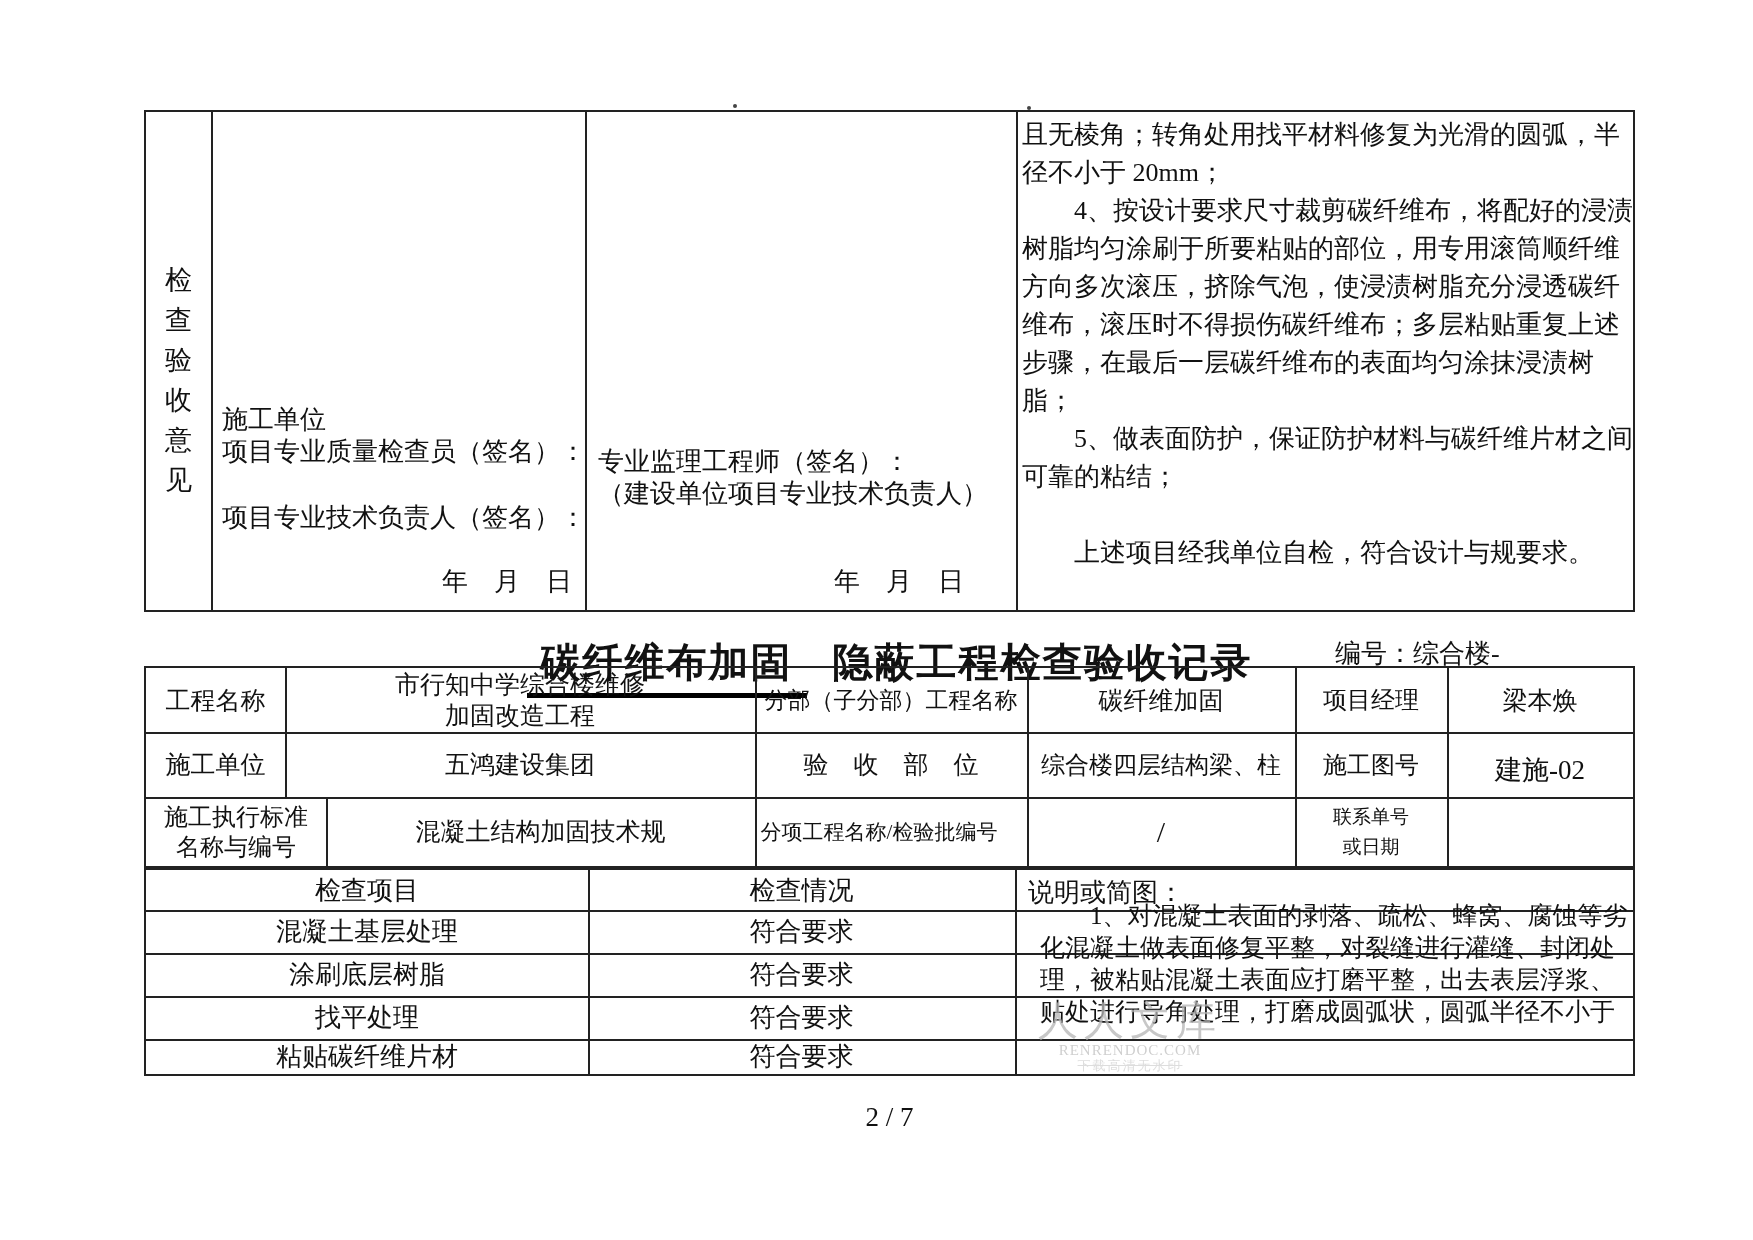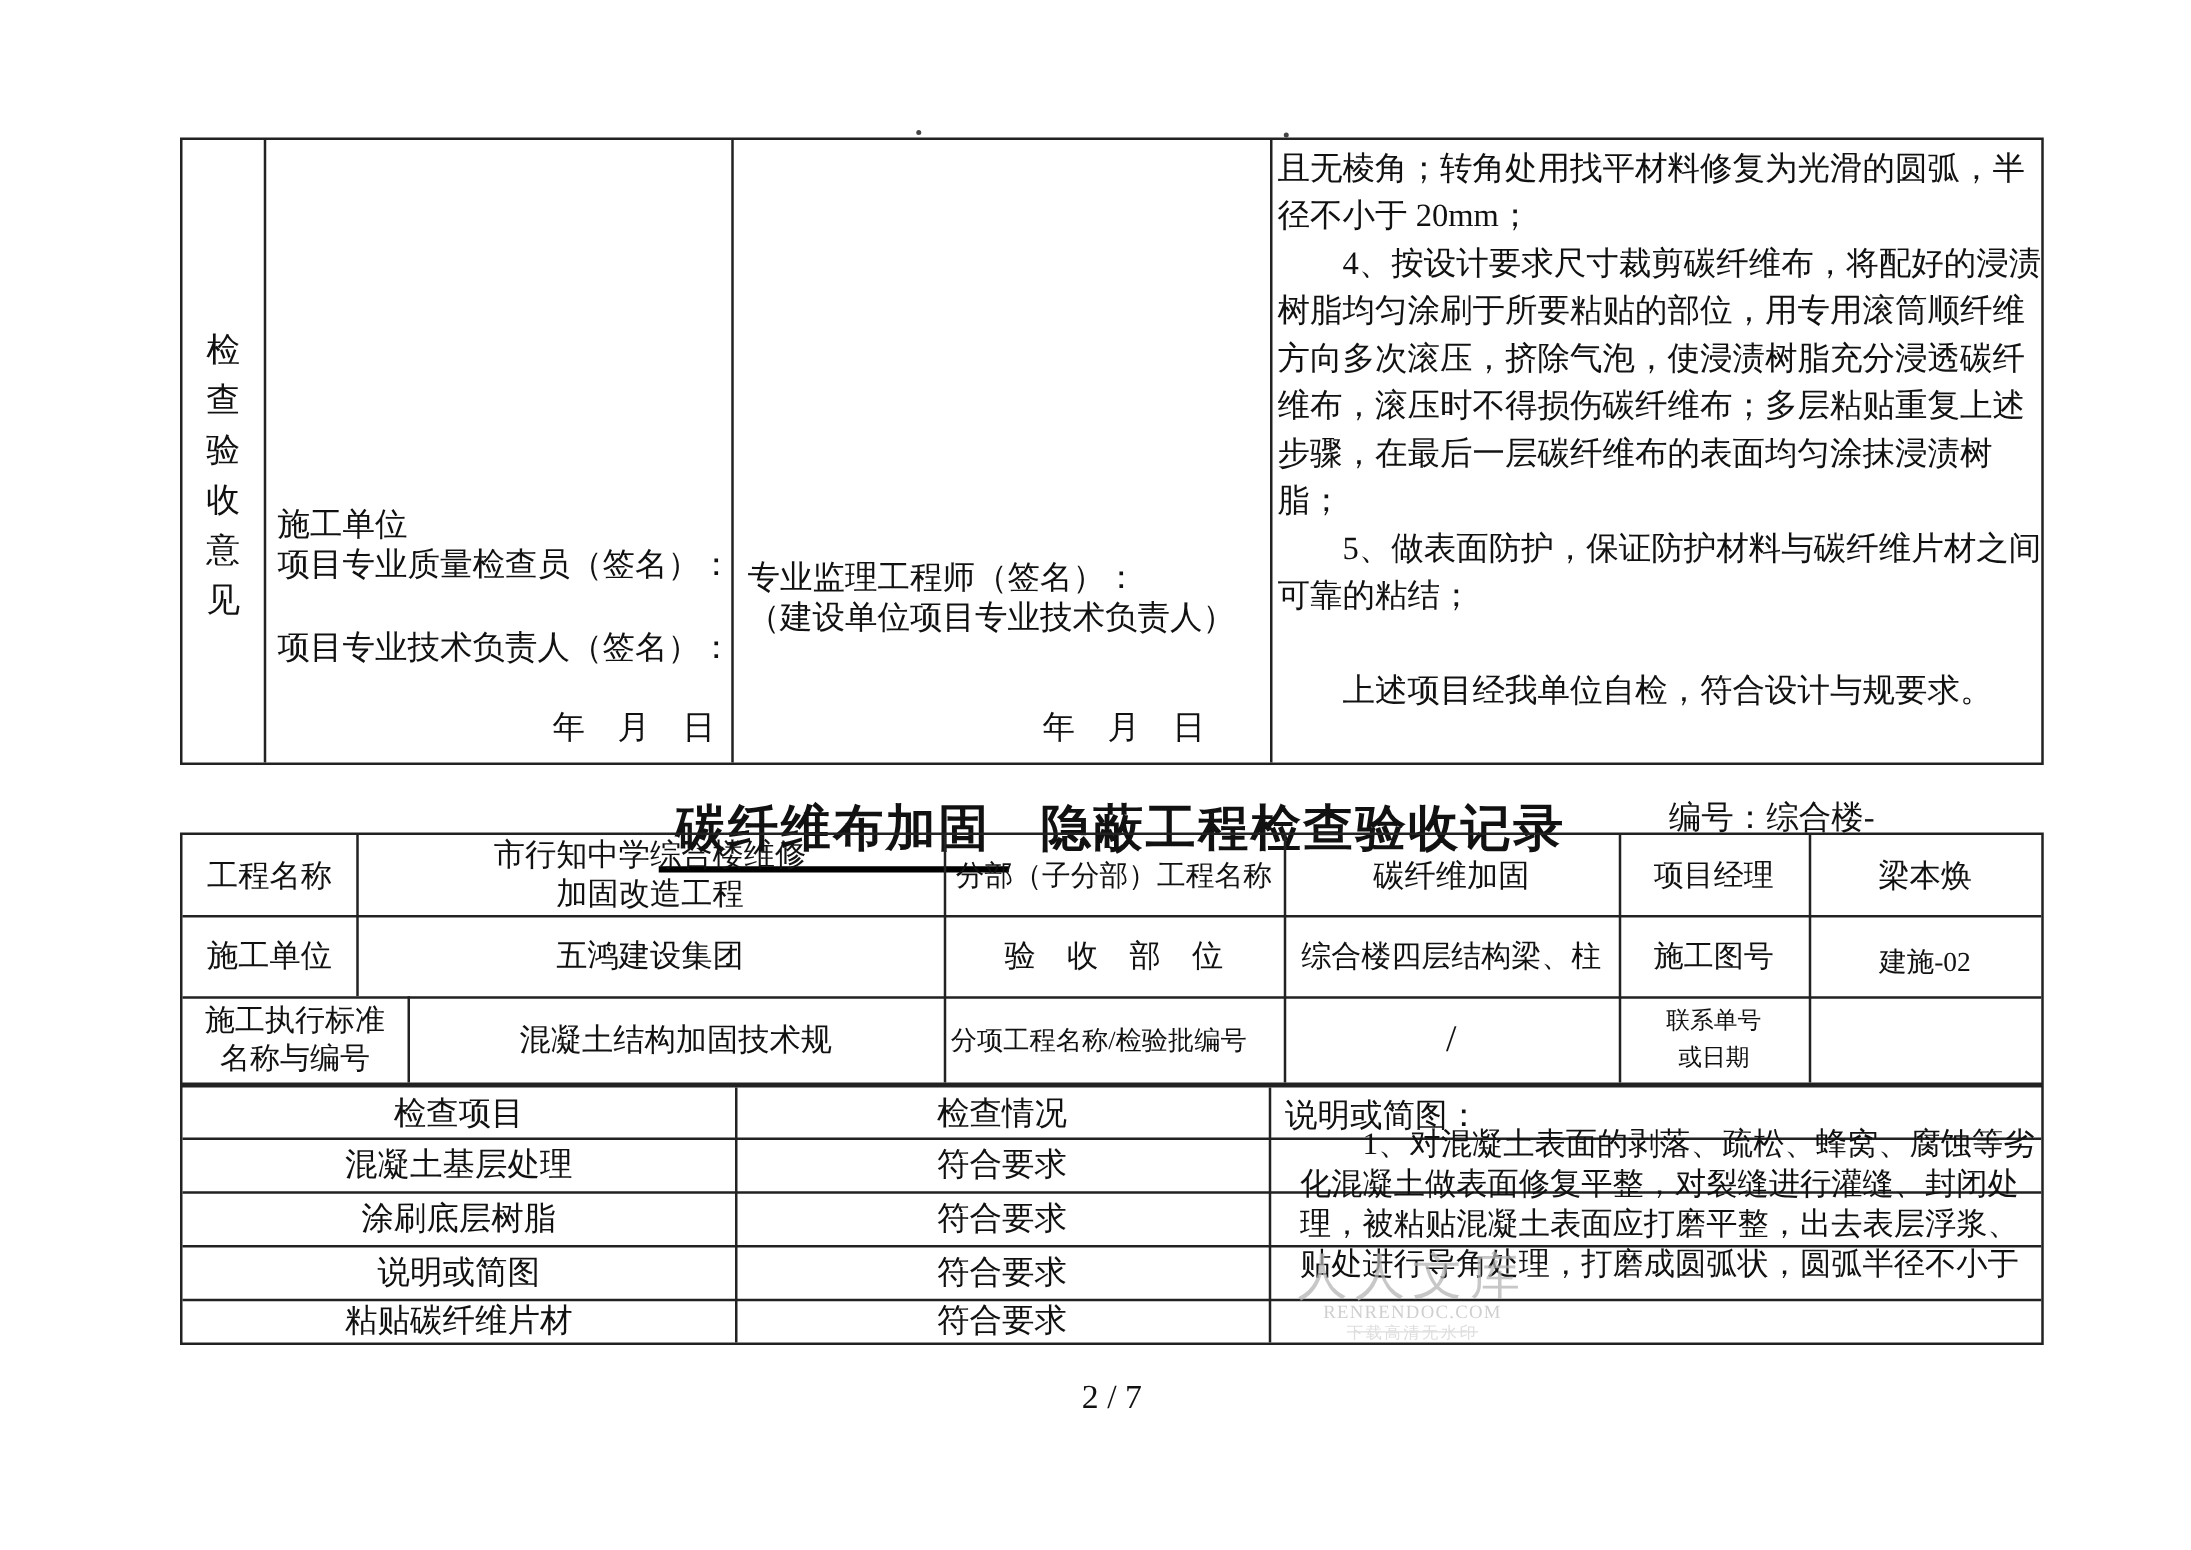--- a/index.html
+++ b/index.html
@@ -94,21 +94,21 @@
     <div class="cellc" style="left:609px;top:0;width:272px;height:64px;font-size:23px;">分部（子分部）工程名称</div>
     <div class="cellc" style="left:881px;top:0;width:268px;height:64px;font-size:25px;">碳纤维加固</div>
     <div class="cellc" style="left:1149px;top:0;width:152px;height:64px;font-size:24px;">项目经理</div>
     <div class="cellc" style="left:1301px;top:0;width:186px;height:64px;font-size:25px;">梁本焕</div>
 
     <div class="cellc" style="left:0;top:64px;width:139px;height:65px;font-size:25px;">施工单位</div>
     <div class="cellc" style="left:139px;top:64px;width:470px;height:65px;font-size:25px;">五鸿建设集团</div>
     <div class="cellc" style="left:609px;top:64px;width:272px;height:65px;font-size:25px;">验　收　部　位</div>
     <div class="cellc" style="left:881px;top:64px;width:268px;height:65px;font-size:24px;">综合楼四层结构梁、柱</div>
     <div class="cellc" style="left:1149px;top:64px;width:152px;height:65px;font-size:24px;">施工图号</div>
-    <div class="cellc" style="left:1301px;top:64px;width:186px;height:76px;font-size:22px;">建施-02</div>
+    <div class="cellc" style="left:1301px;top:64px;width:186px;height:76px;font-size:27px;">建施-02</div>
 
     <div class="cellc" style="left:0;top:129px;width:180px;height:69px;font-size:24px;line-height:30px;">施工执行标准
 名称与编号</div>
     <div class="cellc" style="left:180px;top:129px;width:429px;height:69px;font-size:25px;">混凝土结构加固技术规</div>
     <div class="cellc" style="left:609px;top:129px;width:248px;height:69px;font-size:21px;">分项工程名称/检验批编号</div>
     <div class="cellc" style="left:881px;top:129px;width:268px;height:69px;font-size:30px;">/</div>
     <div class="cellc" style="left:1149px;top:129px;width:152px;height:69px;font-size:19px;line-height:30px;">联系单号
 或日期</div>
     <div class="cellc" style="left:1301px;top:129px;width:186px;height:69px;font-size:25px;"></div>
   </div>
@@ -123,21 +123,21 @@
 
     <div class="cellc" style="left:0;top:0;width:442px;height:40px;font-size:26px;border-radius:19px;">检查项目</div>
     <div class="cellc" style="left:442px;top:0;width:427px;height:40px;font-size:26px;">检查情况</div>
 
     <div class="cellc" style="left:0;top:40px;width:442px;height:43px;font-size:26px;">混凝土基层处理</div>
     <div class="cellc" style="left:442px;top:40px;width:427px;height:43px;font-size:26px;">符合要求</div>
 
     <div class="cellc" style="left:0;top:83px;width:442px;height:43px;font-size:26px;">涂刷底层树脂</div>
     <div class="cellc" style="left:442px;top:83px;width:427px;height:43px;font-size:26px;">符合要求</div>
 
-    <div class="cellc" style="left:0;top:126px;width:442px;height:43px;font-size:26px;">说明或简图</div>
+    <div class="cellc" style="left:0;top:126px;width:442px;height:43px;font-size:26px;">找平处理</div>
     <div class="cellc" style="left:442px;top:126px;width:427px;height:43px;font-size:26px;">符合要求</div>
 
     <div class="cellc" style="left:0;top:169px;width:442px;height:35px;font-size:26px;">粘贴碳纤维片材</div>
     <div class="cellc" style="left:442px;top:169px;width:427px;height:35px;font-size:26px;">符合要求</div>
 
     <div class="ntitle">说明或简图：</div>
     <div class="nlines">
       <div class="nline">　　1、对混凝土表面的剥落、疏松、蜂窝、腐蚀等劣</div>
       <div class="nline">化混凝土做表面修复平整，对裂缝进行灌缝、封闭处</div>
       <div class="nline">理，被粘贴混凝土表面应打磨平整，出去表层浮浆、</div>

